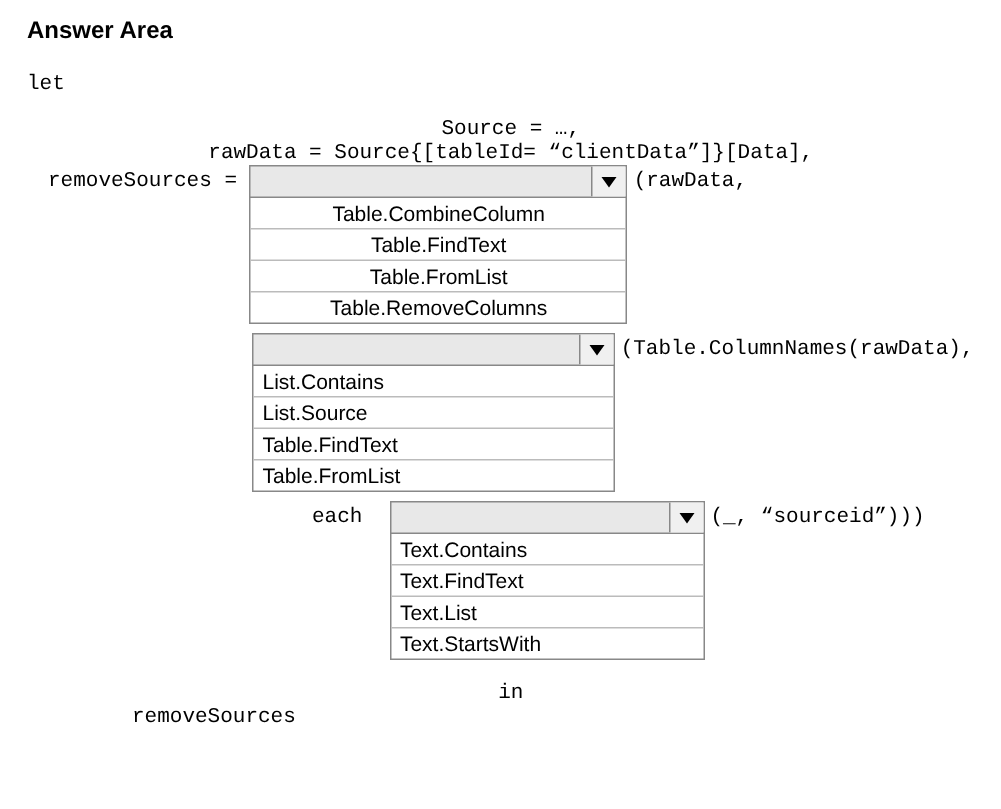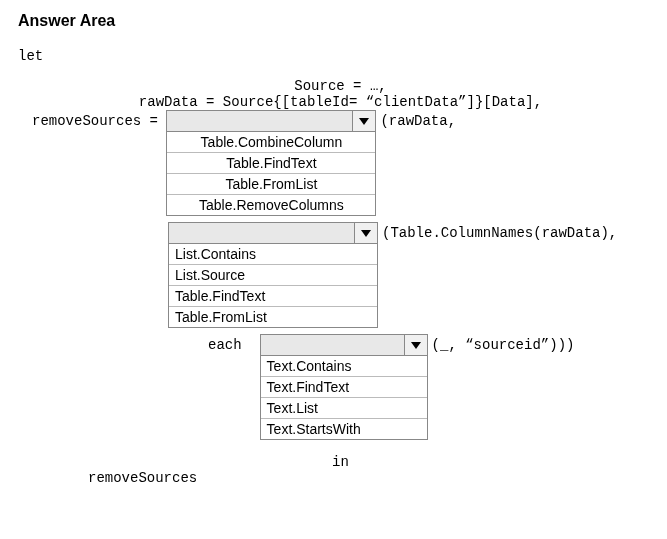--- a/index.html
+++ b/index.html
@@ -87,62 +87,62 @@
 
 <div class="code">let</div>
 
 <div style="height:14px"></div>
 
 <div class="code indent1">Source = …,</div>
 <div class="code indent1">rawData = Source{[tableId= “clientData”]}[Data],</div>
 
 <div class="line-with-dd indent1">
   <span class="code" style="padding-top:3px">removeSources = </span>
-  <div class="dropdown-group" style="width:210px">
+  <div class="dropdown-group" style="width:252px">
     <div class="dd-header">
       <div class="dd-space"></div>
       <div class="dd-arrow">
         <svg width="12" height="12" viewBox="0 0 12 12">
             <polygon points="1,3 11,3 6,10" fill="#000"></polygon>
           </svg>
       </div>
     </div>
     <div class="dd-list">
       <div class="dd-item">Table.CombineColumn</div>
       <div class="dd-item">Table.FindText</div>
       <div class="dd-item">Table.FromList</div>
       <div class="dd-item">Table.RemoveColumns</div>
     </div>
   </div>
   <span class="after-text">(rawData,</span>
 </div>
 
 <div class="line-with-dd row" style="margin-left:150px">
-  <div class="dropdown-group" style="width:210px">
+  <div class="dropdown-group" style="width:242px">
     <div class="dd-header">
       <div class="dd-space"></div>
       <div class="dd-arrow">
         <svg width="12" height="12" viewBox="0 0 12 12">
             <polygon points="1,3 11,3 6,10" fill="#000"></polygon>
           </svg>
       </div>
     </div>
     <div class="dd-list">
       <div class="dd-item">List.Contains</div>
       <div class="dd-item">List.Source</div>
       <div class="dd-item">Table.FindText</div>
       <div class="dd-item">Table.FromList</div>
     </div>
   </div>
   <span class="after-text">(Table.ColumnNames(rawData),</span>
 </div>
 
 <div class="line-with-dd row" style="margin-left:190px">
   <span class="each-label">each</span>
-  <div class="dropdown-group" style="width:168px">
+  <div class="dropdown-group" style="width:210px">
     <div class="dd-header">
       <div class="dd-space"></div>
       <div class="dd-arrow">
         <svg width="12" height="12" viewBox="0 0 12 12">
             <polygon points="1,3 11,3 6,10" fill="#000"></polygon>
           </svg>
       </div>
     </div>
     <div class="dd-list">
       <div class="dd-item">Text.Contains</div>

